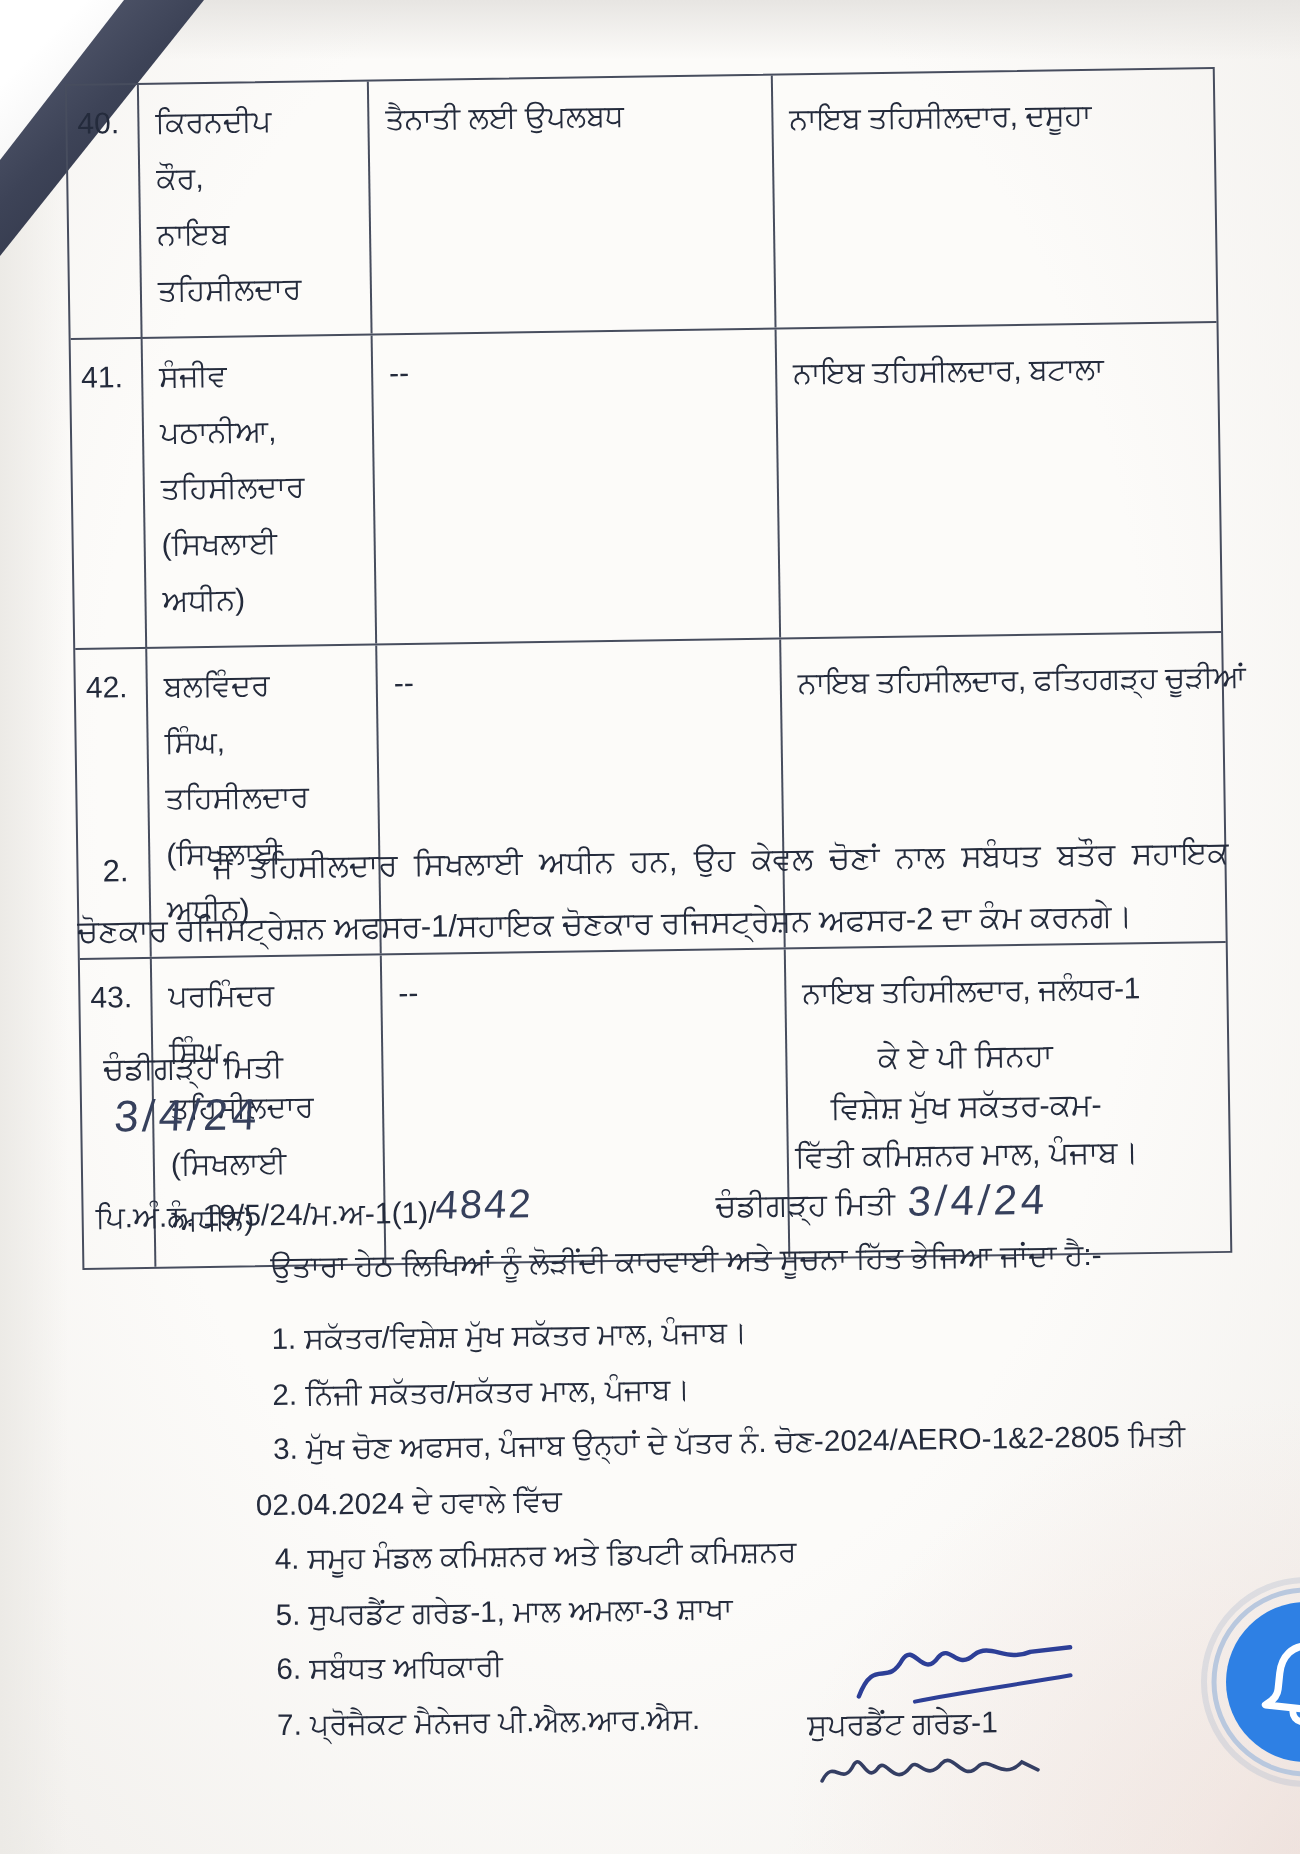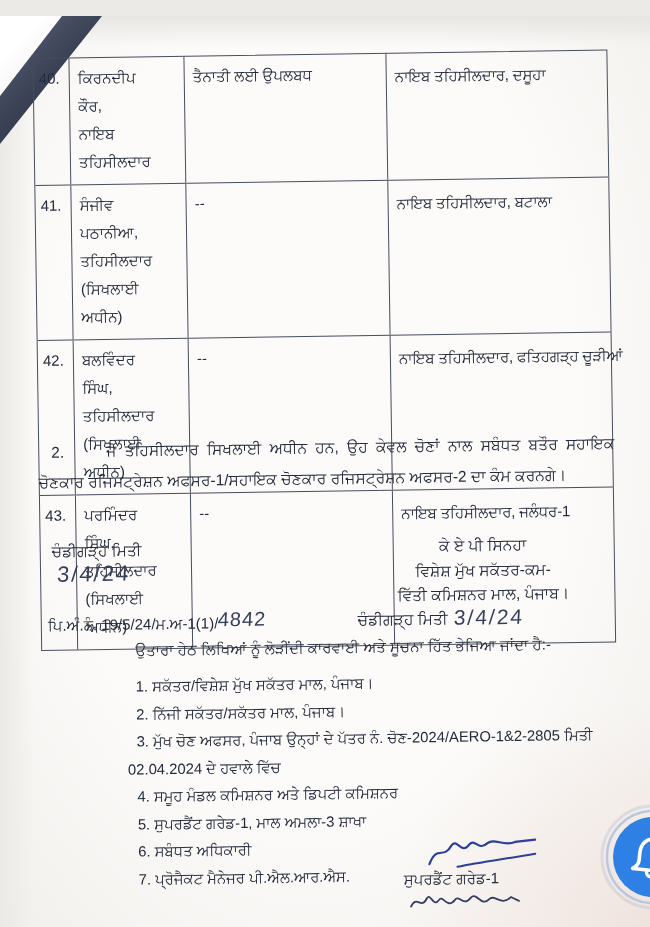--- a/index.html
+++ b/index.html
@@ -4,21 +4,20 @@
 <style>
   html,body{margin:0;padding:0;}
   body{
     width:650px;height:927px;overflow:hidden;position:relative;
     background:#eceae7;
     font-family:"Liberation Sans", sans-serif;
   }
   .page{
     position:absolute;inset:0;overflow:hidden;
     background:radial-gradient(ellipse at 48% 42%, #fcfbf9 55%, #f3f1ee 92%, #edebe8 100%);
-    margin-top:16px;
   }
   .shade-top{position:absolute;top:0;left:0;right:0;height:30px;
     background:linear-gradient(#e7e5e2,rgba(255,255,255,0));pointer-events:none;}
   .shade-left{position:absolute;top:0;left:0;bottom:0;width:34px;
     background:linear-gradient(90deg,#eceae6,rgba(255,255,255,0));pointer-events:none;}
   .tint-br{position:absolute;right:0;bottom:0;width:260px;height:230px;
     background:radial-gradient(ellipse at 100% 100%, rgba(240,221,215,0.6), rgba(240,221,215,0) 70%);
     pointer-events:none;}
   
   .corner-dark{position:absolute;top:0;left:0;width:102px;height:128px;

